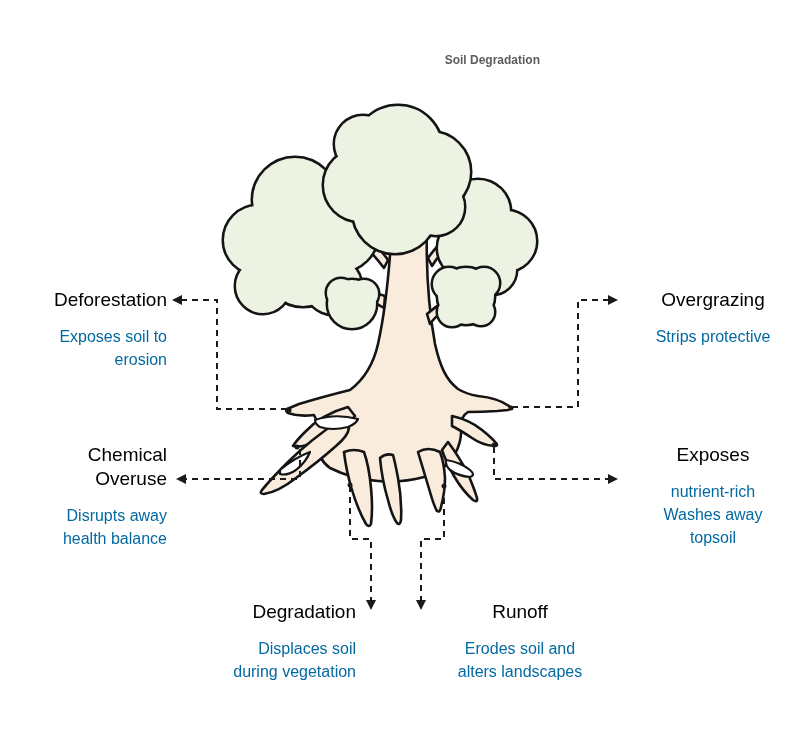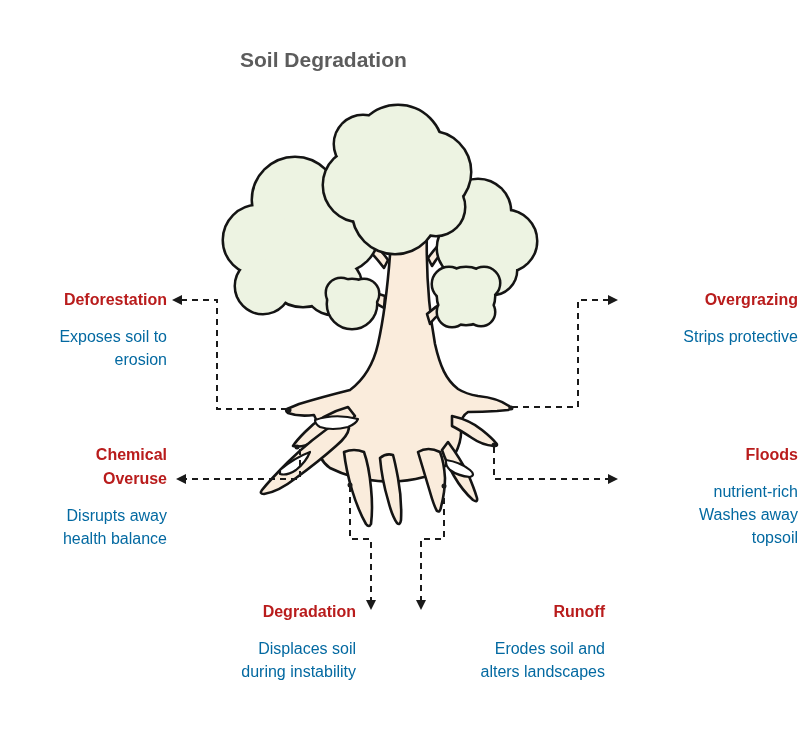--- a/index.html
+++ b/index.html
@@ -15,26 +15,26 @@
   .cloud-stroke { stroke:#141414; stroke-width:5; }
   .cloud-fill   { stroke:none; }
 
   
   .dash { fill:none; stroke:#1a1a1a; stroke-width:2; stroke-dasharray:6 5; }
   .mark { fill:#1a1a1a; stroke:none; }
 
   
   .diagram-title {
     position:absolute; left:240px; top:49px; width:300px;
-    text-align:left; font-size:21px; font-weight:bold; color:#5c5c5c; line-height:22px;
+    text-align:right; font-size:12px; font-weight:bold; color:#5c5c5c; line-height:22px;
   }
   .label-block { position:absolute; }
   .label-block.align-right { text-align:right; }
-  .label-block.align-left  { text-align:right; }
-  .lbl-title { font-size:16px; font-weight:bold; color:#b91c1c; line-height:24px; }
+  .label-block.align-left  { text-align:center; }
+  .lbl-title { font-size:19px; font-weight:normal; color:#000000; line-height:24px; }
   .lbl-desc  { font-size:16px; color:#0369a1; line-height:23px; margin-top:13px; }
 
   .pos-deforestation { left:7px;   top:288px; width:160px; }
   .pos-overgrazing   { left:628px; top:288px; width:170px; }
   .pos-chemical      { left:7px;   top:443px; width:160px; }
   .pos-rainwater     { left:628px; top:443px; width:170px; }
   .pos-landslides    { left:196px; top:600px; width:160px; }
   .pos-floods        { left:435px; top:600px; width:170px; }
 </style>
 </head>
@@ -180,36 +180,36 @@
       <div>Overuse</div>
     </div>
     <div class="lbl-desc">
       <div>Disrupts away</div>
       <div>health balance</div>
     </div>
   </div>
 
   <div class="label-block align-left pos-rainwater">
     <div class="lbl-title">
-      <div>Floods</div>
+      <div>Exposes</div>
     </div>
     <div class="lbl-desc">
       <div>nutrient-rich</div>
       <div>Washes away</div>
       <div>topsoil</div>
     </div>
   </div>
 
   <div class="label-block align-right pos-landslides">
     <div class="lbl-title">
       <div>Degradation</div>
     </div>
     <div class="lbl-desc">
       <div>Displaces soil</div>
-      <div>during instability</div>
+      <div>during vegetation</div>
     </div>
   </div>
 
   <div class="label-block align-left pos-floods">
     <div class="lbl-title">
       <div>Runoff</div>
     </div>
     <div class="lbl-desc">
       <div>Erodes soil and</div>
       <div>alters landscapes</div>

